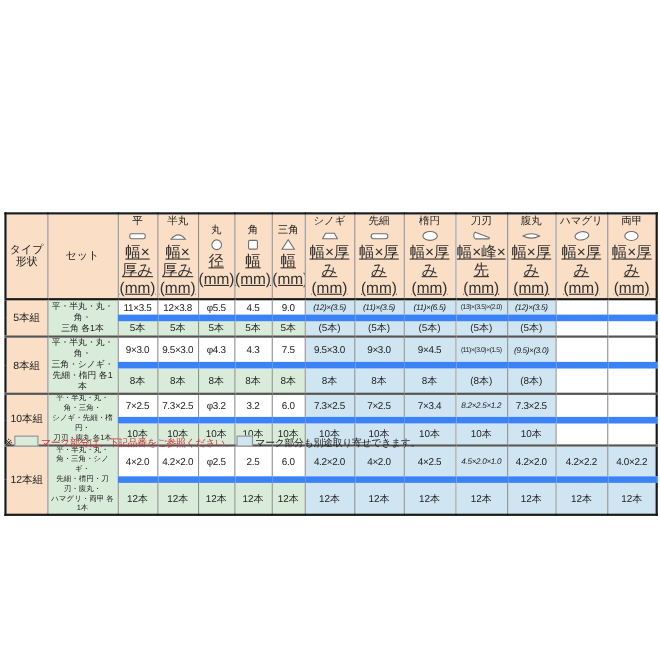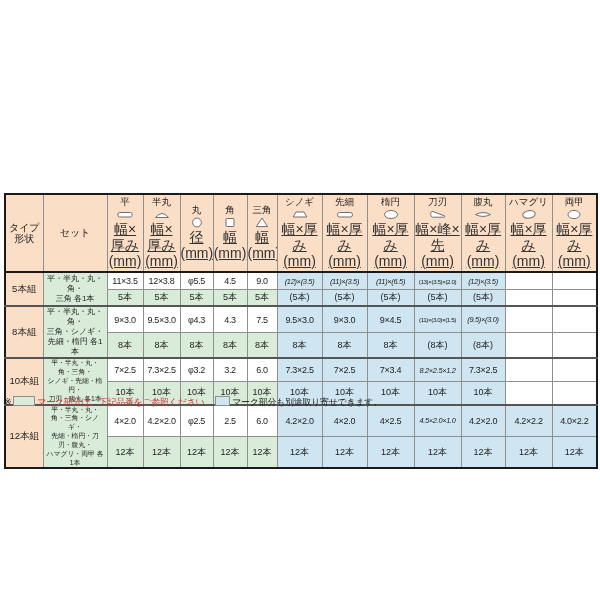--- a/index.html
+++ b/index.html
@@ -19,21 +19,21 @@
   .set-name{background:var(--peach,#fadec6);font-size:9.5px;margin-left:32px;}
   .set-desc{background:var(--green,#d9ecd9);font-size:8px;white-space:pre-line;line-height:1.25;text-align:center;padding:0 2px;}
   .set-desc.small{font-size:6.8px;line-height:1.3;}
   td.val{font-size:9px;letter-spacing:-0.3px;background:#fff;margin-top:44px;}
   td.val.mid{font-size:7.4px;letter-spacing:-0.3px;font-style:italic;}
   td.val.long{font-size:6.2px;letter-spacing:-0.4px;}
   td.cnt{font-size:9px;background:#fff;}
   td.greenbg{background:var(--green,#d9ecd9);}
   td.bluebg{background:var(--blue,#cfe5f1);}
   tr.group-start>th,tr.group-start>td{border-top:2px solid #555;}
-  tr.count-row>td{border-top:1px solid #3b82f6;margin-left:40px;}
+  tr.count-row>td{border-top:6px solid #3b82f6;margin-left:40px;}
   #footnote{position:absolute;left:4px;top:396px;width:472px;text-align:left;font-size:9px;letter-spacing:-0.3px;color:#222;white-space:nowrap;}
   .swatch{display:inline-block;height:8px;border:1px solid #8f8f8f;vertical-align:-1px;margin:0 2px;}
   .swatch.g{width:20px;background:var(--green,#d9ecd9);}
   .swatch.b{width:13px;background:var(--blue,#cfe5f1);}
   .rednote{color:var(--red,#c93434);}
 </style>
 </head>
 <body>
 
 <div id="sheet">

